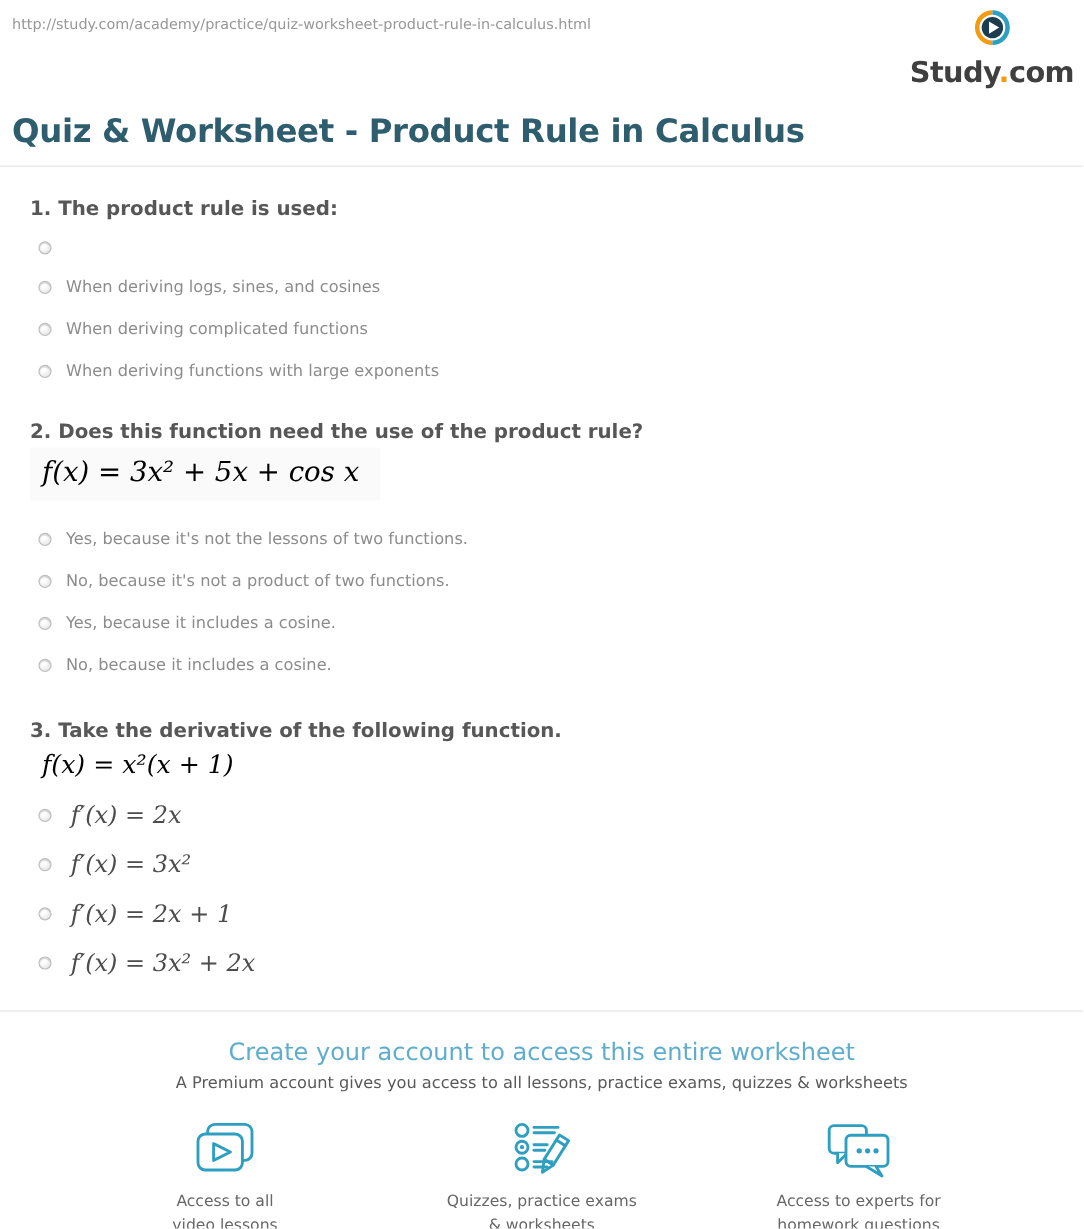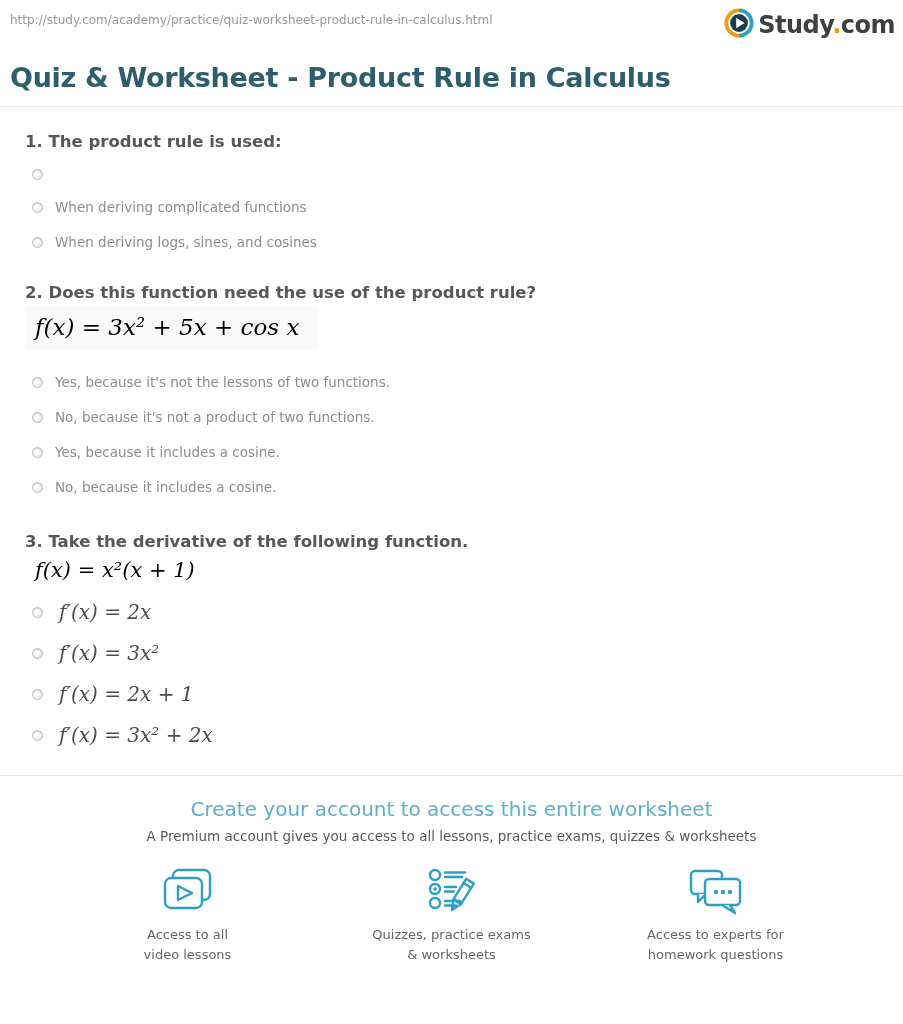--- a/index.html
+++ b/index.html
@@ -7,21 +7,21 @@
   .page {
     position:relative;
     width:903px; height:1024px;
     background:#fff;
     font-family:"DejaVu Sans","Liberation Sans",sans-serif;
     overflow:hidden;
   }
   
   .header { display:flex; justify-content:space-between; align-items:flex-start; padding:8px 8px 0 10px; }
   .url-text { font-size:12px; color:#979797; padding-top:5px; }
-  .logo { display:flex; align-items:center; gap:4px; cursor:pointer; }
+  .logo { display:flex; align-items:center; gap:4px; cursor:pointer;flex-direction:column; }
   .logo-text { font-size:24px; font-weight:bold; color:#3f3f3f; letter-spacing:-0.5px; }
   .logo-text .dot { color:#f39c12; }
   
   .page-title {
     margin:20px 10px 0 10px;
     font-size:27px; font-weight:600; color:#2e5e6e; letter-spacing:-0.3px;
   }
   .title-divider { border:none; border-top:1px solid #e7e7e7; margin:13px 0 0 0; }
   
   .question { margin-left:25px; margin-right:10px; }
@@ -94,25 +94,29 @@
   <hr class="title-divider">
 
   <div class="question" style="margin-top:25px;">
     <div class="q-heading">1. The product rule is used:</div>
     <div class="options">
       <div class="opt">
         <span class="radio"></span>
       </div>
       <div class="opt">
         <span class="radio"></span>
+        <span class="opt-label">When deriving logs, sines, and cosines</span>
+      </div>
+      <div class="opt">
+        <span class="radio"></span>
         <span class="opt-label">When deriving complicated functions</span>
       </div>
       <div class="opt">
         <span class="radio"></span>
-        <span class="opt-label">When deriving logs, sines, and cosines</span>
+        <span class="opt-label">When deriving functions with large exponents</span>
       </div>
     </div>
   </div>
 
   <div class="question" style="margin-top:33px;">
     <div class="q-heading">2. Does this function need the use of the product rule?</div>
     <div class="math formula-box">f(x) = 3x² + 5x + cos x</div>
     <div class="options" style="margin-top:24px;">
       <div class="opt">
         <span class="radio"></span>

